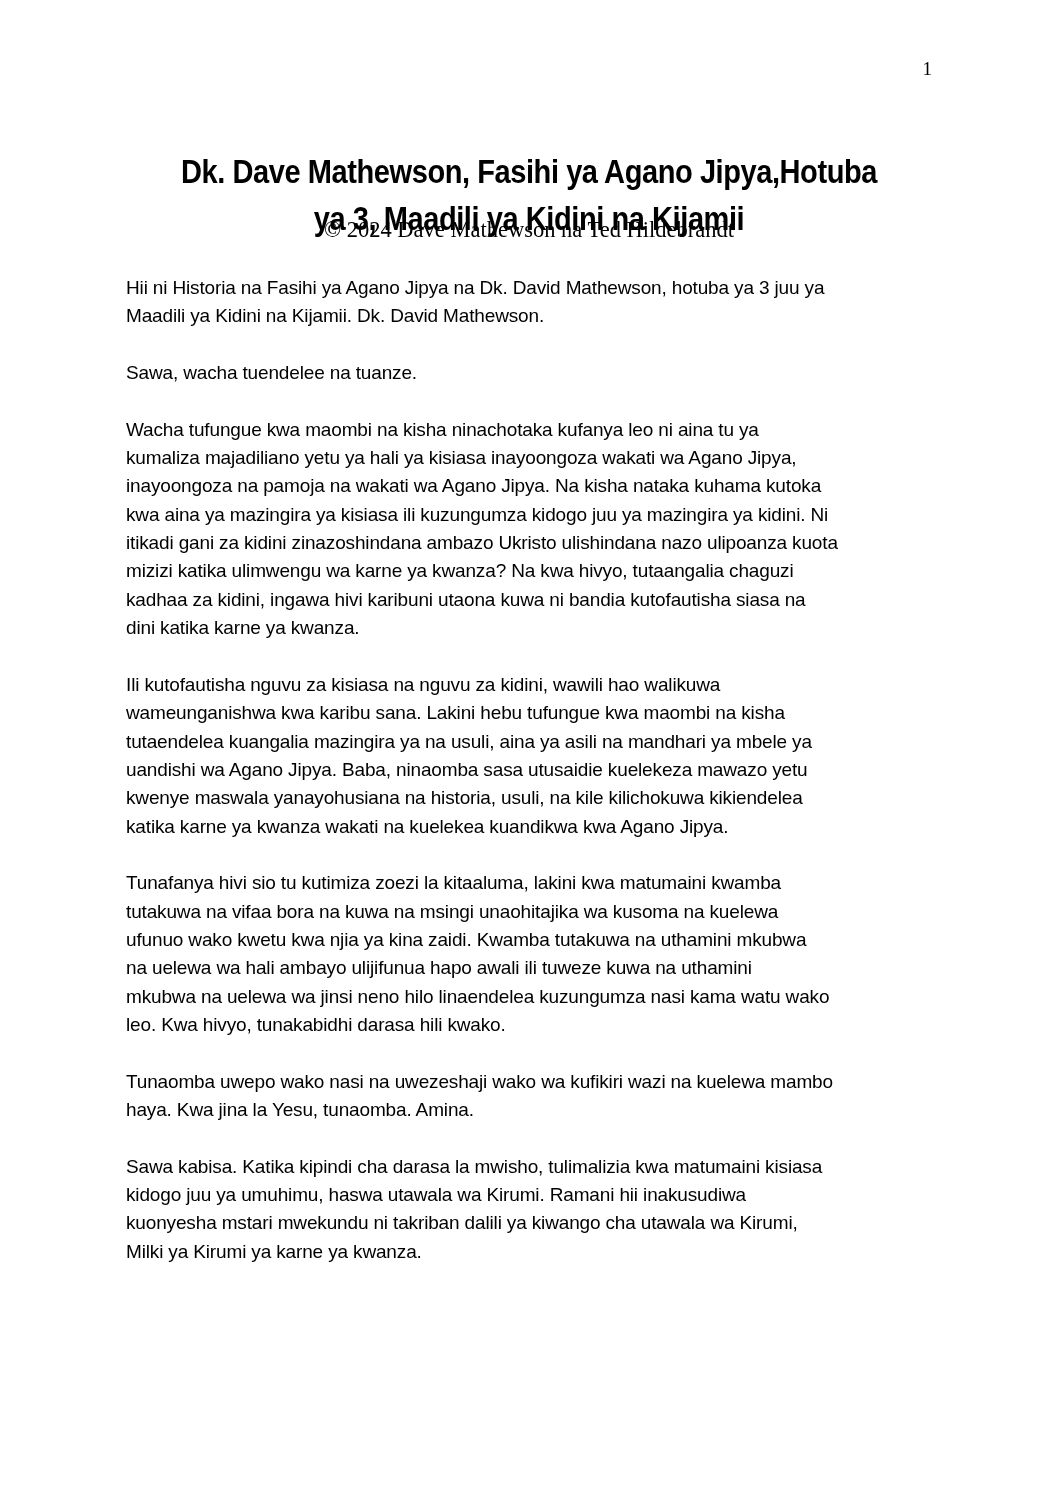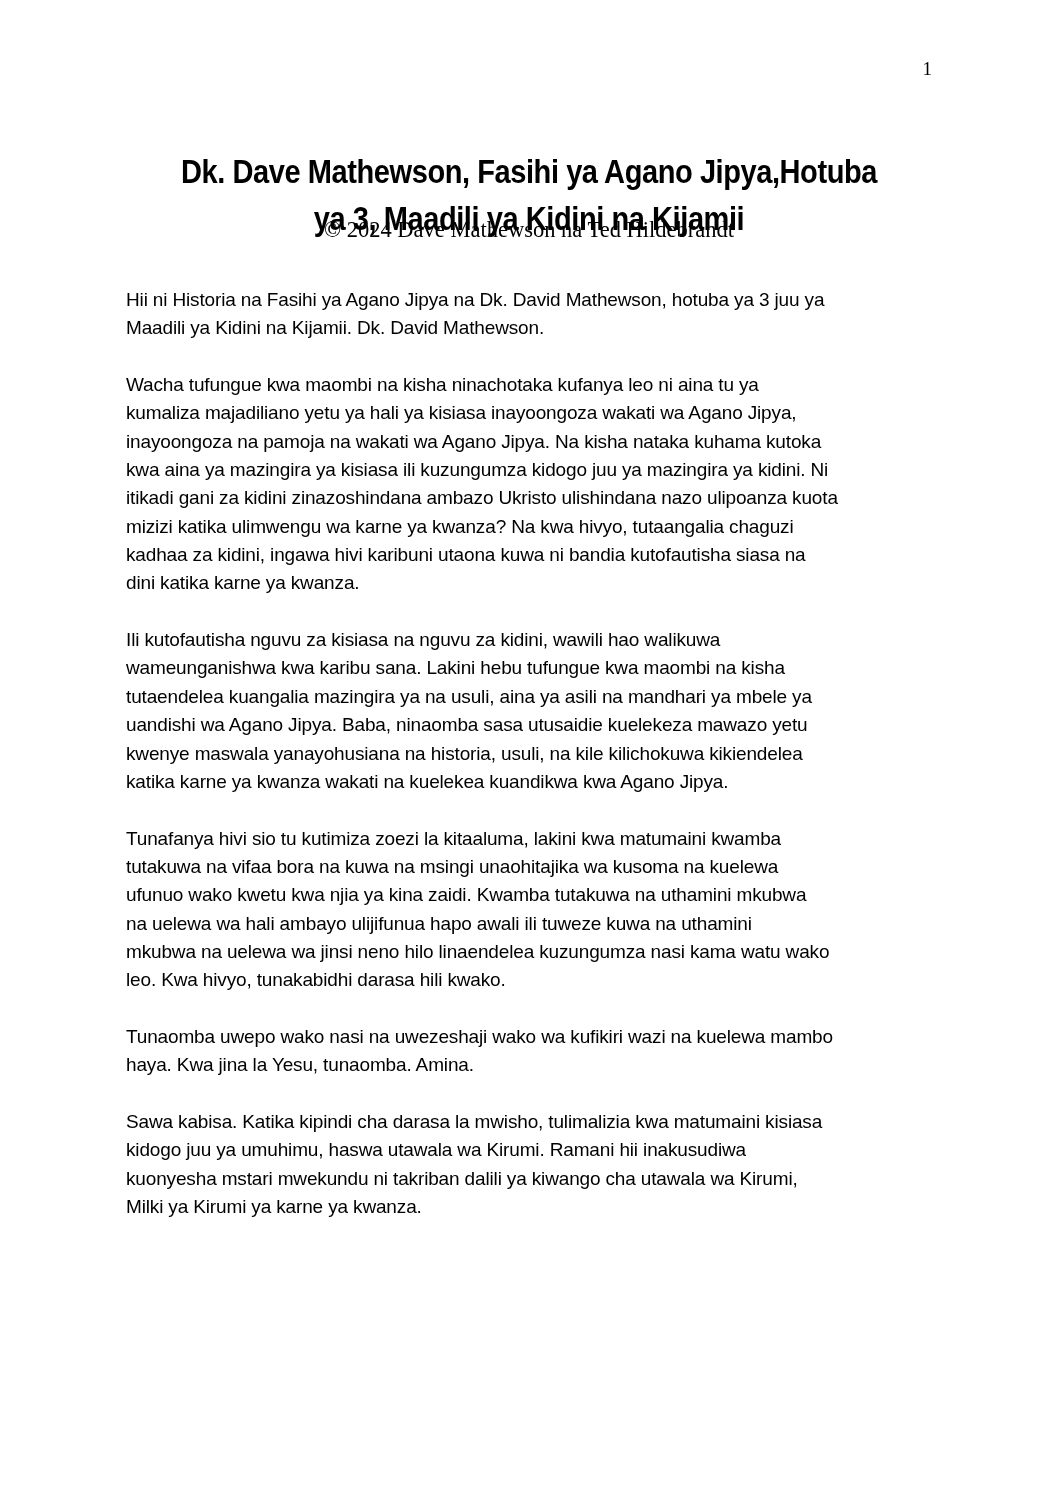--- a/index.html
+++ b/index.html
@@ -46,21 +46,21 @@
     top: 215px;
     left: 0;
     right: 0;
     text-align: center;
     font-family: "Liberation Serif", serif;
     font-size: 22.5px;
     line-height: 30px;
   }
   .body-text {
     position: absolute;
-    top: 286px;
+    top: 274px;
     left: 126px;
     right: 0;
   }
   .body-text p {
     margin: 0 0 28.35px 0;
     font-family: "Liberation Sans", sans-serif;
     font-size: 19px;
     line-height: 28.35px;
     letter-spacing: -0.15px;
     white-space: pre;
@@ -74,20 +74,21 @@
   <div class="page-number">1</div>
 
   <h1 class="doc-title">Dk. Dave Mathewson, Fasihi ya Agano Jipya,Hotuba
 ya 3, Maadili ya Kidini na Kijamii</h1>
 
   <div class="copyright">© 2024 Dave Mathewson na Ted Hildebrandt</div>
 
   <div class="body-text">
     <p>Hii ni Historia na Fasihi ya Agano Jipya na Dk. David Mathewson, hotuba ya 3 juu ya
 Maadili ya Kidini na Kijamii. Dk. David Mathewson.</p>
+    <p>Sawa, wacha tuendelee na tuanze.</p>
     <p>Wacha tufungue kwa maombi na kisha ninachotaka kufanya leo ni aina tu ya
 kumaliza majadiliano yetu ya hali ya kisiasa inayoongoza wakati wa Agano Jipya,
 inayoongoza na pamoja na wakati wa Agano Jipya. Na kisha nataka kuhama kutoka
 kwa aina ya mazingira ya kisiasa ili kuzungumza kidogo juu ya mazingira ya kidini. Ni
 itikadi gani za kidini zinazoshindana ambazo Ukristo ulishindana nazo ulipoanza kuota
 mizizi katika ulimwengu wa karne ya kwanza? Na kwa hivyo, tutaangalia chaguzi
 kadhaa za kidini, ingawa hivi karibuni utaona kuwa ni bandia kutofautisha siasa na
 dini katika karne ya kwanza.</p>
     <p>Ili kutofautisha nguvu za kisiasa na nguvu za kidini, wawili hao walikuwa
 wameunganishwa kwa karibu sana. Lakini hebu tufungue kwa maombi na kisha

